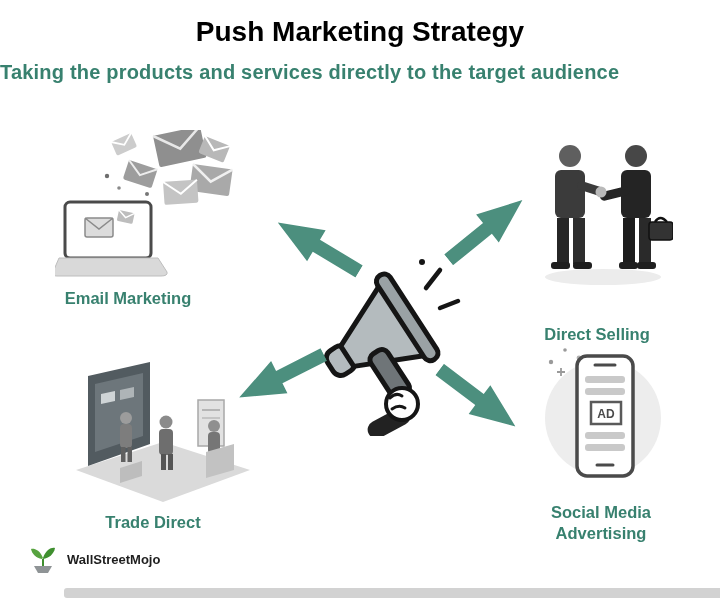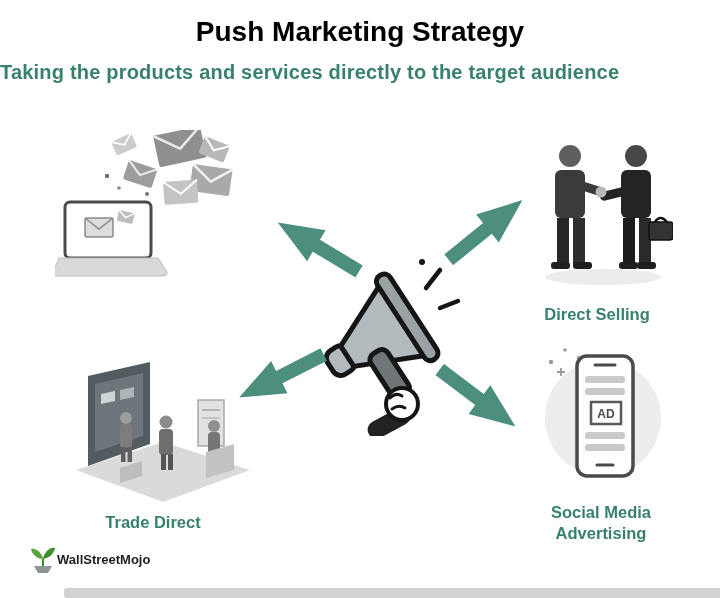--- a/index.html
+++ b/index.html
@@ -17,21 +17,21 @@
   }
   .node-label {
     position:absolute; text-align:center; font-size:16.5px; font-weight:bold;
     color:#38816F; line-height:1.3;
   }
   .illus { position:absolute; }
   .arrow {
     position:absolute; width:95px; height:40px; transform-origin:50% 50%;
   }
   .logo {
-    position:absolute; left:30px; top:544px; display:flex; align-items:center; gap:1px;
+    position:absolute; left:30px; top:544px; display:flex; align-items:center; gap:11px;
   }
   .logo-text { font-size:13px; font-weight:bold; color:#1e1e1e; }
   .bottom-bar {
     position:absolute; left:64px; top:588px; width:656px; height:10px;
     background:#d2d2d2; border-radius:3px 0 0 3px;
   }
 </style>
 </head>
 <body>
 
@@ -72,20 +72,21 @@
     <g transform="translate(30,88)">
       <rect width="28" height="19" rx="2" fill="#dcdcdc" stroke="#8a8a8a" stroke-width="1.5"></rect>
       <polyline points="0,0 14,11 28,0" fill="none" stroke="#8a8a8a" stroke-width="1.5"></polyline>
     </g>
     <g transform="translate(64,80) rotate(12)">
       <rect width="16" height="11" rx="1.5" fill="#bdbdbd"></rect>
       <polyline points="0,0 8,6 16,0" fill="none" stroke="#ffffff" stroke-width="1.4"></polyline>
     </g>
     <path d="M4 128 L103 128 L112 142 Q113 146 106 146 L2 146 Q-4 146 -2 142 Z" fill="#d9d9d9" stroke="#bdbdbd" stroke-width="1"></path>
   </svg>
+  <div class="node-label" style="left:28px; top:288px; width:200px;">Email Marketing</div>
 
   <svg class="illus" style="left:533px; top:136px;" width="140" height="155" viewBox="0 0 140 155">
     <ellipse cx="70" cy="141" rx="58" ry="8" fill="#ececec"></ellipse>
 
     <circle cx="37" cy="20" r="11" fill="#5f5f5f"></circle>
     <rect x="22" y="34" width="30" height="48" rx="6" fill="#3b3b3b"></rect>
     <rect x="46" y="44" width="28" height="9" rx="4.5" fill="#3b3b3b" transform="rotate(18 46 44)"></rect>
     <rect x="24" y="82" width="12" height="46" fill="#262626"></rect>
     <rect x="40" y="82" width="12" height="46" fill="#2e2e2e"></rect>
     <rect x="18" y="126" width="19" height="7" rx="3" fill="#1f1f1f"></rect>
@@ -95,21 +96,21 @@
     <rect x="88" y="34" width="30" height="48" rx="6" fill="#242424"></rect>
     <rect x="66" y="50" width="30" height="9" rx="4.5" fill="#242424" transform="rotate(-14 94 54)"></rect>
     <circle cx="68" cy="56" r="5.5" fill="#b9b9b9"></circle>
     <rect x="90" y="82" width="12" height="46" fill="#1c1c1c"></rect>
     <rect x="106" y="82" width="12" height="46" fill="#2a2a2a"></rect>
     <rect x="86" y="126" width="19" height="7" rx="3" fill="#1f1f1f"></rect>
     <rect x="104" y="126" width="19" height="7" rx="3" fill="#1f1f1f"></rect>
     <path d="M122 86 q5 -8 12 0" fill="none" stroke="#111111" stroke-width="2.5"></path>
     <rect x="116" y="86" width="24" height="18" rx="3" fill="#333333" stroke="#111111" stroke-width="1.5"></rect>
   </svg>
-  <div class="node-label" style="left:517px; top:304px; width:160px;">Direct Selling</div>
+  <div class="node-label" style="left:517px; top:324px; width:160px;">Direct Selling</div>
 
   <svg class="illus" style="left:306px; top:246px;" width="170" height="190" viewBox="0 0 170 190">
     <g transform="rotate(-33 85 95)">
       <rect x="20" y="70" width="24" height="28" rx="9" fill="#b4bbbe" stroke="#151515" stroke-width="5"></rect>
       <path d="M40 72 L106 42 L106 126 L40 96 Z" fill="#b4bbbe" stroke="#151515" stroke-width="5" stroke-linejoin="round"></path>
       <rect x="104" y="34" width="15" height="100" rx="7" fill="#9aa2a5" stroke="#151515" stroke-width="5"></rect>
       <rect x="56" y="96" width="20" height="52" rx="7" fill="#6f7578" stroke="#151515" stroke-width="5"></rect>
     </g>
     <g transform="rotate(-28 83 177)">
       <rect x="60" y="168" width="46" height="18" rx="9" fill="#222222"></rect>

